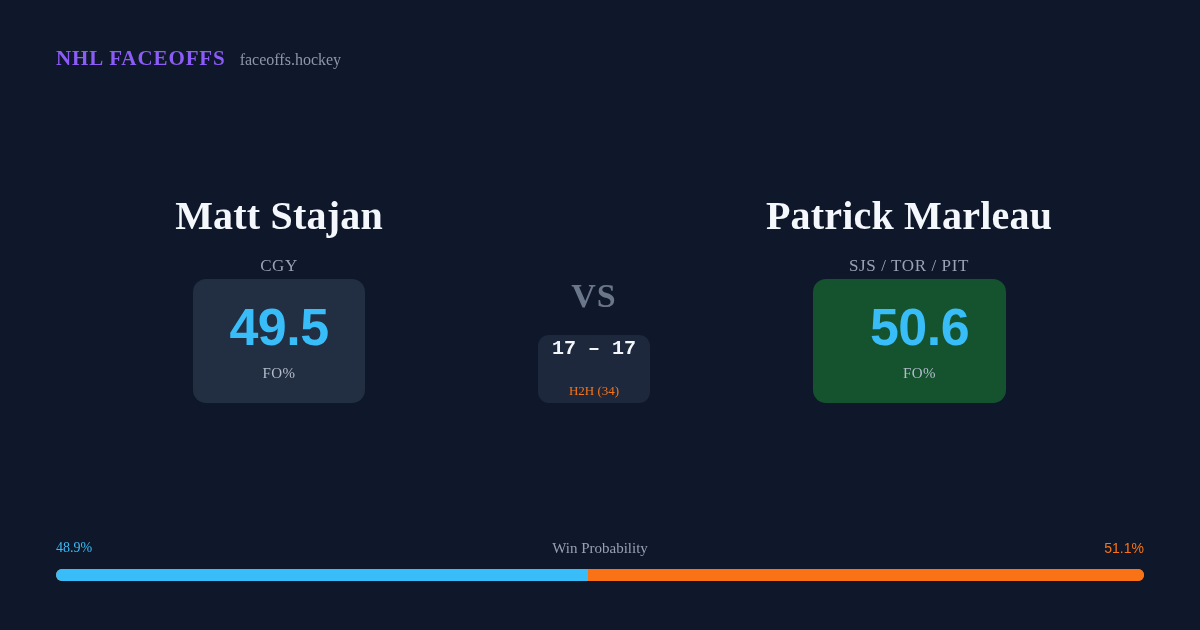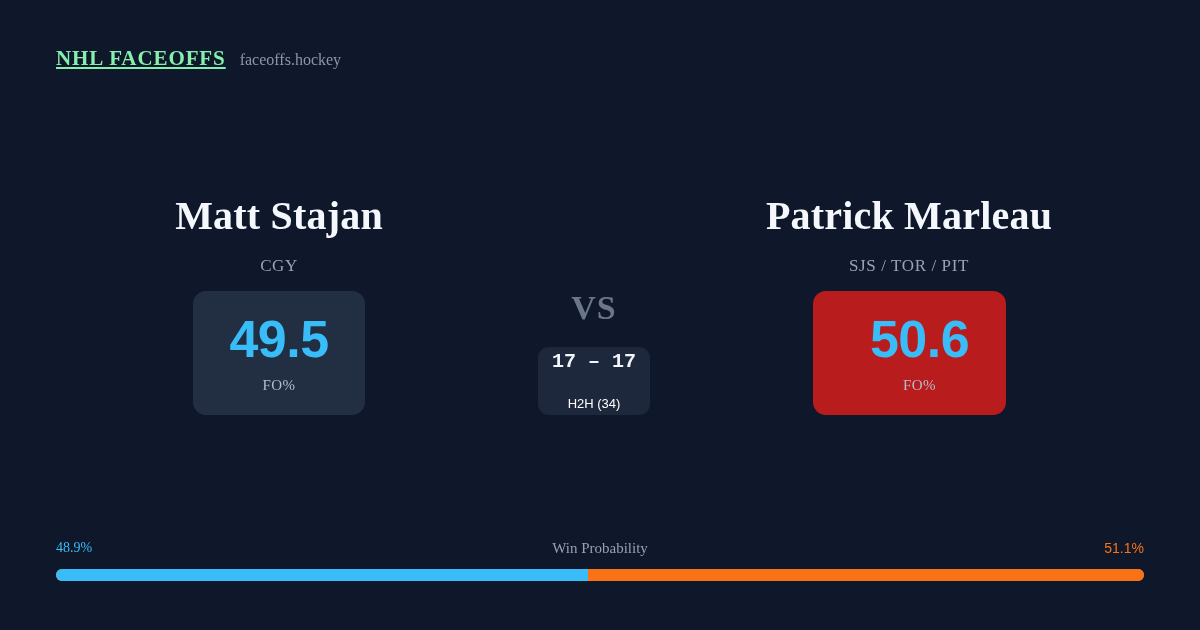--- a/index.html
+++ b/index.html
@@ -22,23 +22,22 @@
     top: 46px;
     display: flex;
     align-items: baseline;
     gap: 14px;
   }
   .brand {
     font-family: "Liberation Serif", serif;
     font-weight: bold;
     font-size: 21px;
     letter-spacing: 0.9px;
-    color: #86efac;
-    white-space: nowrap;
-    text-decoration: underline;
+    color: #8b5cf6;
+    white-space: nowrap;
   }
   .brand-domain {
     font-family: "Liberation Serif", serif;
     font-size: 16px;
     color: #8d97a8;
     white-space: nowrap;
   }
 
   
   .matchup {
@@ -67,32 +66,32 @@
   }
   .player-teams {
     font-family: "Liberation Serif", serif;
     font-size: 17px;
     color: #99a3b4;
     margin-top: 20px;
     letter-spacing: 0.6px;
     white-space: nowrap;
   }
   .stat-card {
-    margin-top: 15px;
+    margin-top: 3px;
     width: 172px;
     height: 124px;
     border-radius: 13px;
     background: #222e42;
     display: flex;
     flex-direction: column;
     align-items: center;
     justify-content: center;
   }
   .stat-card.winner {
-    background: #b91c1c;
+    background: #14532d;
     padding-left: 21px;
   }
   .stat-value {
     font-family: "Liberation Sans", sans-serif;
     font-weight: bold;
     font-size: 52px;
     line-height: 1;
     color: #38bdf8;
     letter-spacing: -0.5px;
   }
@@ -133,23 +132,23 @@
   }
   .h2h-score {
     font-family: Liberation Mono, monospace;
     font-weight: bold;
     font-size: 20px;
     color: #f2f5fa;
     line-height: 1;
     white-space: nowrap;
   }
   .h2h-label {
-    font-family: Liberation Sans, sans-serif;
+    font-family: Liberation Serif, serif;
     font-size: 13px;
-    color: #ffffff;
+    color: #f97316;
     margin-top: 24px;
     white-space: nowrap;
   }
 
   
   .winprob {
     position: absolute;
     left: 56px;
     top: 540px;
     width: 1088px;

